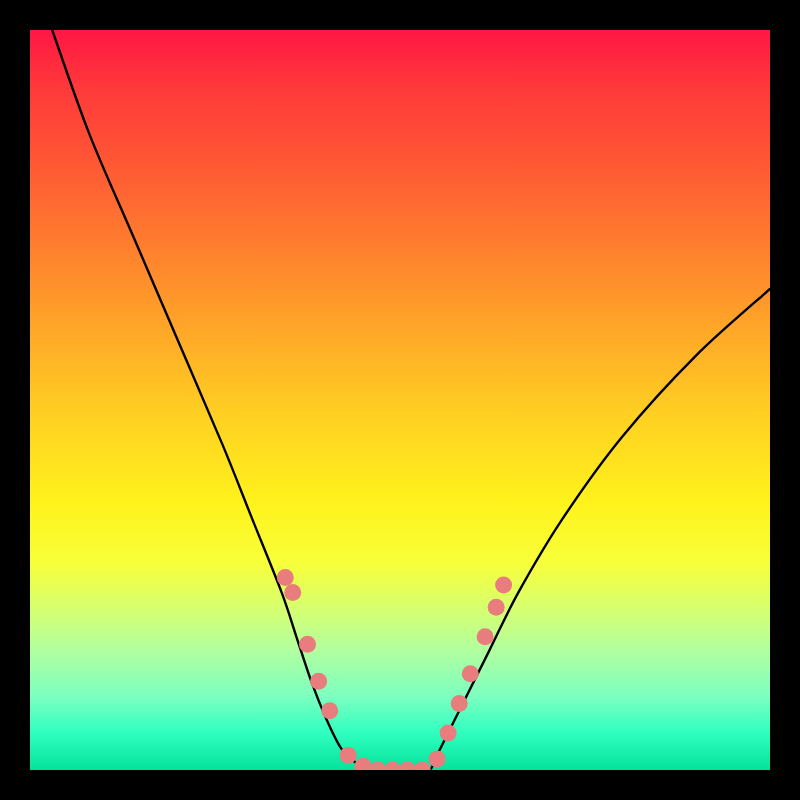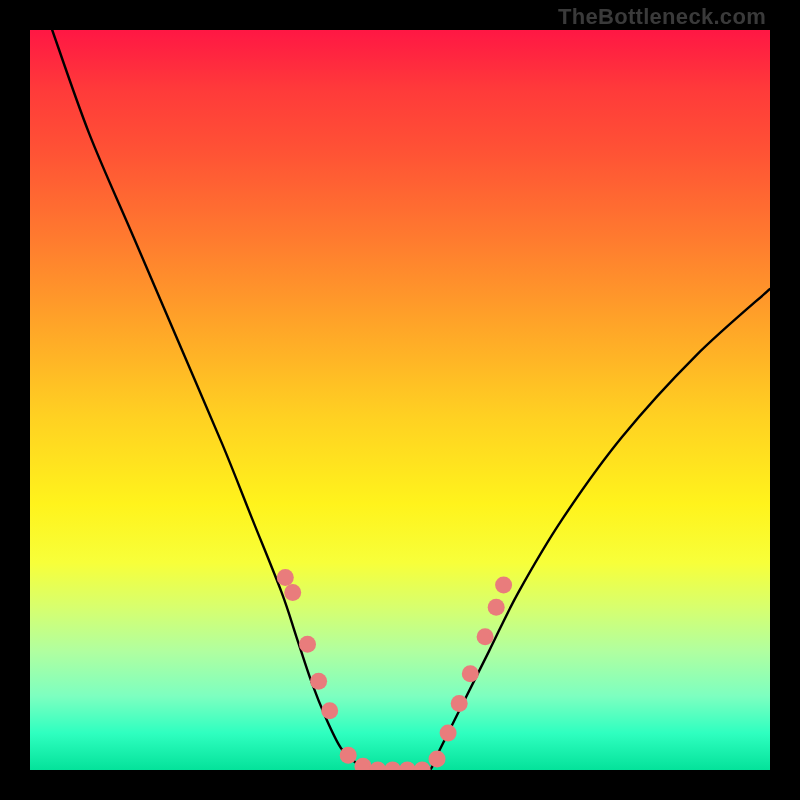--- a/index.html
+++ b/index.html
@@ -55,21 +55,20 @@
     top: 0;
     width: 740px;
     height: 740px;
   }
 </style>
 </head>
 <body>
 
 <div class="frame">
 
-  <div class="watermark">TheBottleneck.com</div>
 
   <div class="plot-area">
     <svg class="curve" viewBox="0 0 740 740" preserveAspectRatio="none">
       <path id="curve-path" fill="none" stroke="#000000" stroke-width="2.4" stroke-linecap="round" stroke-linejoin="round" d="M 22.20 0.00 C 28.37 17.27, 45.63 69.07, 59.20 103.60 C 72.77 138.13, 88.80 172.67, 103.60 207.20 C 118.40 241.73, 133.20 276.27, 148.00 310.80 C 162.80 345.33, 180.07 384.80, 192.40 414.40 C 204.73 444.00, 212.13 463.73, 222.00 488.40 C 231.87 513.07, 244.20 542.67, 251.60 562.40 C 259.00 582.13, 261.47 592.00, 266.40 606.80 C 271.33 621.60, 276.27 637.63, 281.20 651.20 C 286.13 664.77, 291.07 677.10, 296.00 688.20 C 300.93 699.30, 305.87 710.40, 310.80 717.80 C 315.73 725.20, 320.67 728.90, 325.60 732.60 C 330.53 736.30, 335.47 738.77, 340.40 740.00 C 345.33 741.23, 350.27 740.00, 355.20 740.00 C 360.13 740.00, 365.07 740.00, 370.00 740.00 C 374.93 740.00, 379.87 740.00, 384.80 740.00 C 389.73 740.00, 395.90 742.47, 399.60 740.00 C 403.30 737.53, 402.07 735.07, 407.00 725.20 C 411.93 715.33, 420.57 698.07, 429.20 680.80 C 437.83 663.53, 448.93 641.33, 458.80 621.60 C 468.67 601.87, 476.07 584.60, 488.40 562.40 C 500.73 540.20, 515.53 514.30, 532.80 488.40 C 550.07 462.50, 569.80 434.13, 592.00 407.00 C 614.20 379.87, 641.33 350.27, 666.00 325.60 C 690.67 300.93, 727.67 270.10, 740.00 259.00"></path>
       <g id="markers">
           <circle cx="255.30" cy="547.60" r="8.5" fill="#e97c7c"></circle>
           <circle cx="262.70" cy="562.40" r="8.5" fill="#e97c7c"></circle>
           <circle cx="277.50" cy="614.20" r="8.5" fill="#e97c7c"></circle>
           <circle cx="288.60" cy="651.20" r="8.5" fill="#e97c7c"></circle>
           <circle cx="299.70" cy="680.80" r="8.5" fill="#e97c7c"></circle>

